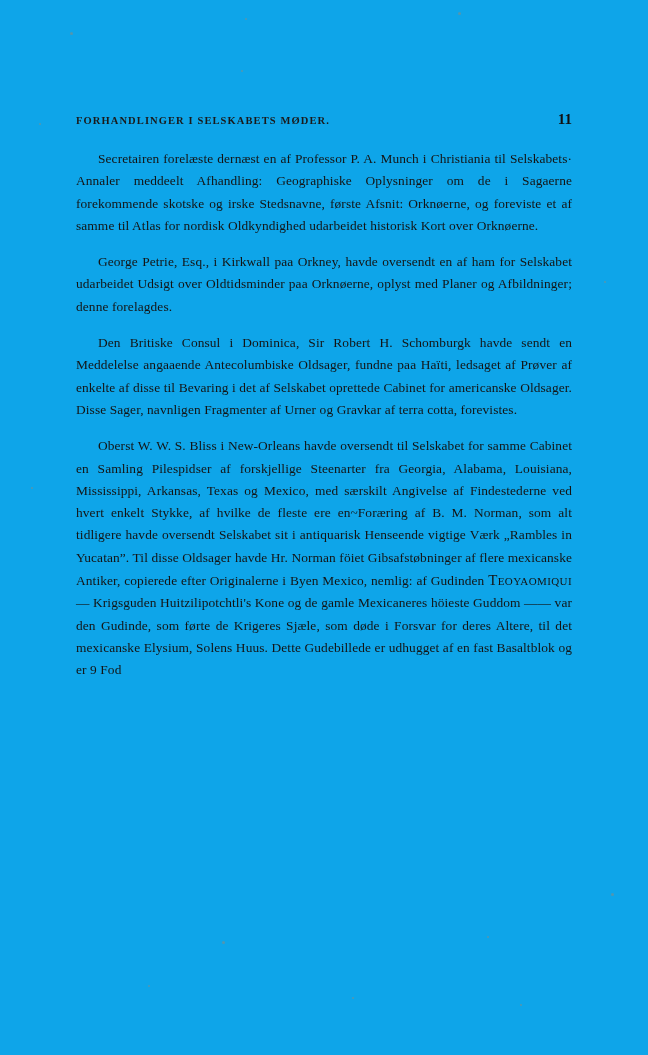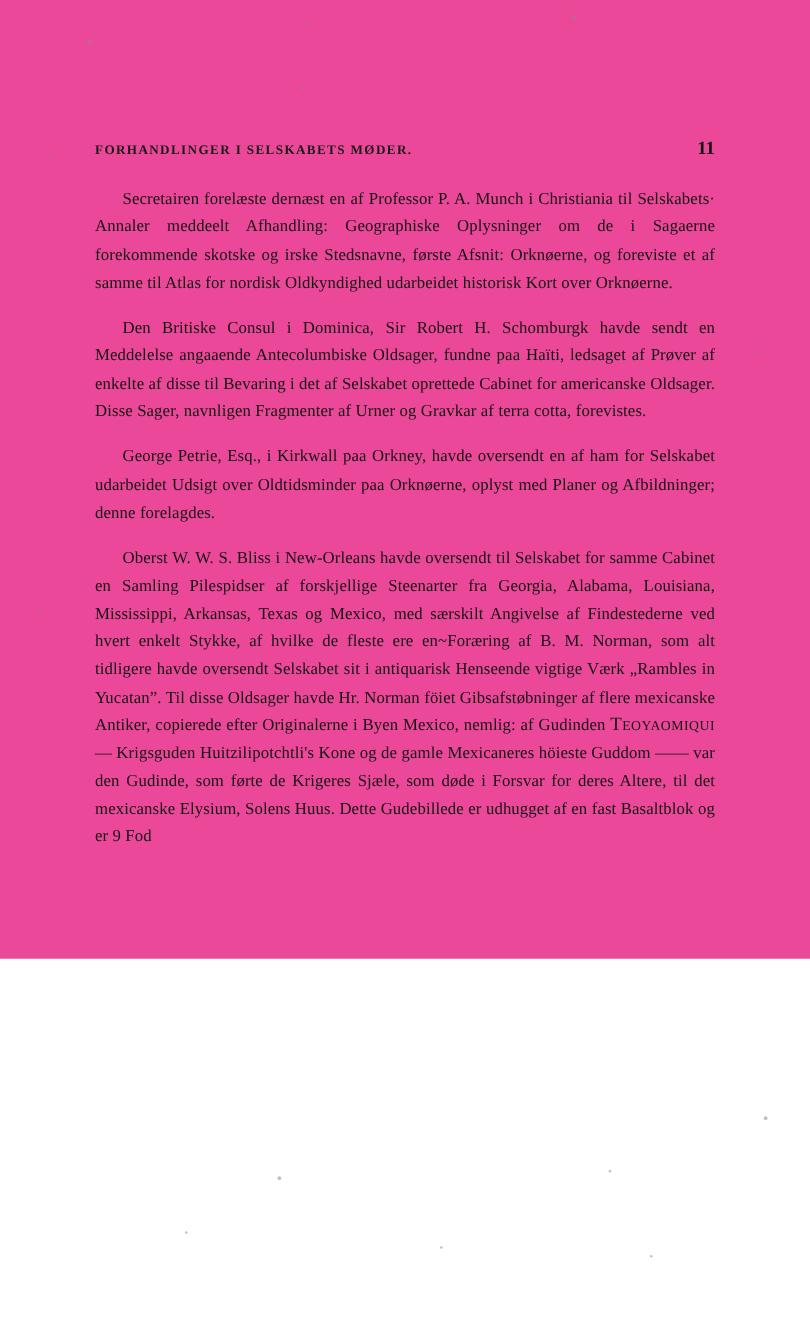--- a/index.html
+++ b/index.html
@@ -12,22 +12,22 @@
     height: 1055px;
     position: relative;
     font-family: "Liberation Serif", serif;
     color: #111111;
     overflow: hidden;
   }
   .page {
     position: absolute;
     left: 0; top: 0;
     width: 648px;
-    height: 767px;
-    background: #ec4899;
+    height: 1055px;
+    background: #0ea5e9;
   }
   
   .speck {
     position: absolute;
     background: #8a8a82;
     border-radius: 50%;
     opacity: .55;
   }
   .header {
     position: absolute;
@@ -101,18 +101,18 @@
   <div class="speck" style="left:352px; top:997px; width:2px; height:2px;"></div>
   <div class="speck" style="left:520px; top:1004px; width:2px; height:2px;"></div>
 
   <div class="header">
     <div class="running-title">FORHANDLINGER I SELSKABETS MØDER.</div>
     <div class="page-number">11</div>
   </div>
 
   <div class="body-text">
     <p class="para indent">Secretairen forelæste dernæst en af Professor P. A. Munch i Christiania  til Selskabets· Annaler  meddeelt Afhandling:   Geographiske Oplysninger om de i Sagaerne forekommende skotske og irske Stedsnavne, første Afsnit: Orknøerne, og foreviste et af samme til Atlas for nordisk Oldkyndighed udarbeidet historisk Kort over Orknøerne.</p>
+    <p class="para indent">George Petrie, Esq., i Kirkwall paa Orkney, havde oversendt en af ham for Selskabet udarbeidet Udsigt over Oldtidsminder paa Orknøerne, oplyst med Planer og Afbildninger; denne forelagdes.</p>
     <p class="para indent">Den Britiske Consul i Dominica,  Sir Robert H. Schomburgk  havde  sendt  en Meddelelse angaaende Antecolumbiske Oldsager,  fundne paa Haïti,  ledsaget af Prøver  af enkelte af disse til Bevaring  i  det af Selskabet oprettede Cabinet  for americanske Oldsager.   Disse Sager,  navnligen Fragmenter af Urner og Gravkar af terra cotta, forevistes.</p>
-    <p class="para indent">George Petrie, Esq., i Kirkwall paa Orkney, havde oversendt en af ham for Selskabet udarbeidet Udsigt over Oldtidsminder paa Orknøerne, oplyst med Planer og Afbildninger; denne forelagdes.</p>
     <p class="para indent"><span>Oberst W. W. S. Bliss i New-Orleans havde oversendt til Selskabet for samme Cabinet en Samling Pilespidser af forskjellige Steenarter fra Georgia,  Alabama,  Louisiana, Mississippi,  Arkansas,  Texas og Mexico, med særskilt Angivelse af Findestederne ved hvert enkelt Stykke,  af hvilke de fleste ere en~Foræring af B. M. Norman,  som alt tidligere havde oversendt Selskabet sit i antiquarisk Henseende vigtige Værk „Rambles in Yucatan”.   Til disse Oldsager havde Hr. Norman föiet Gibsafstøbninger af flere mexicanske Antiker,  copierede efter Originalerne  i  Byen Mexico,  nemlig:  af Gudinden</span> <span class="smallcaps">Teoyaomiqui</span><span> —  Krigsguden Huitzilipotchtli's Kone  og  de gamle Mexicaneres höieste Guddom —— var den Gudinde, som førte  de Krigeres  Sjæle,  som  døde i  Forsvar  for  deres Altere,  til det mexicanske Elysium,  Solens Huus.   Dette Gudebillede er udhugget af en fast Basaltblok og er 9 Fod</span></p>
   </div>
 
 </div>
 
 </body></html>

